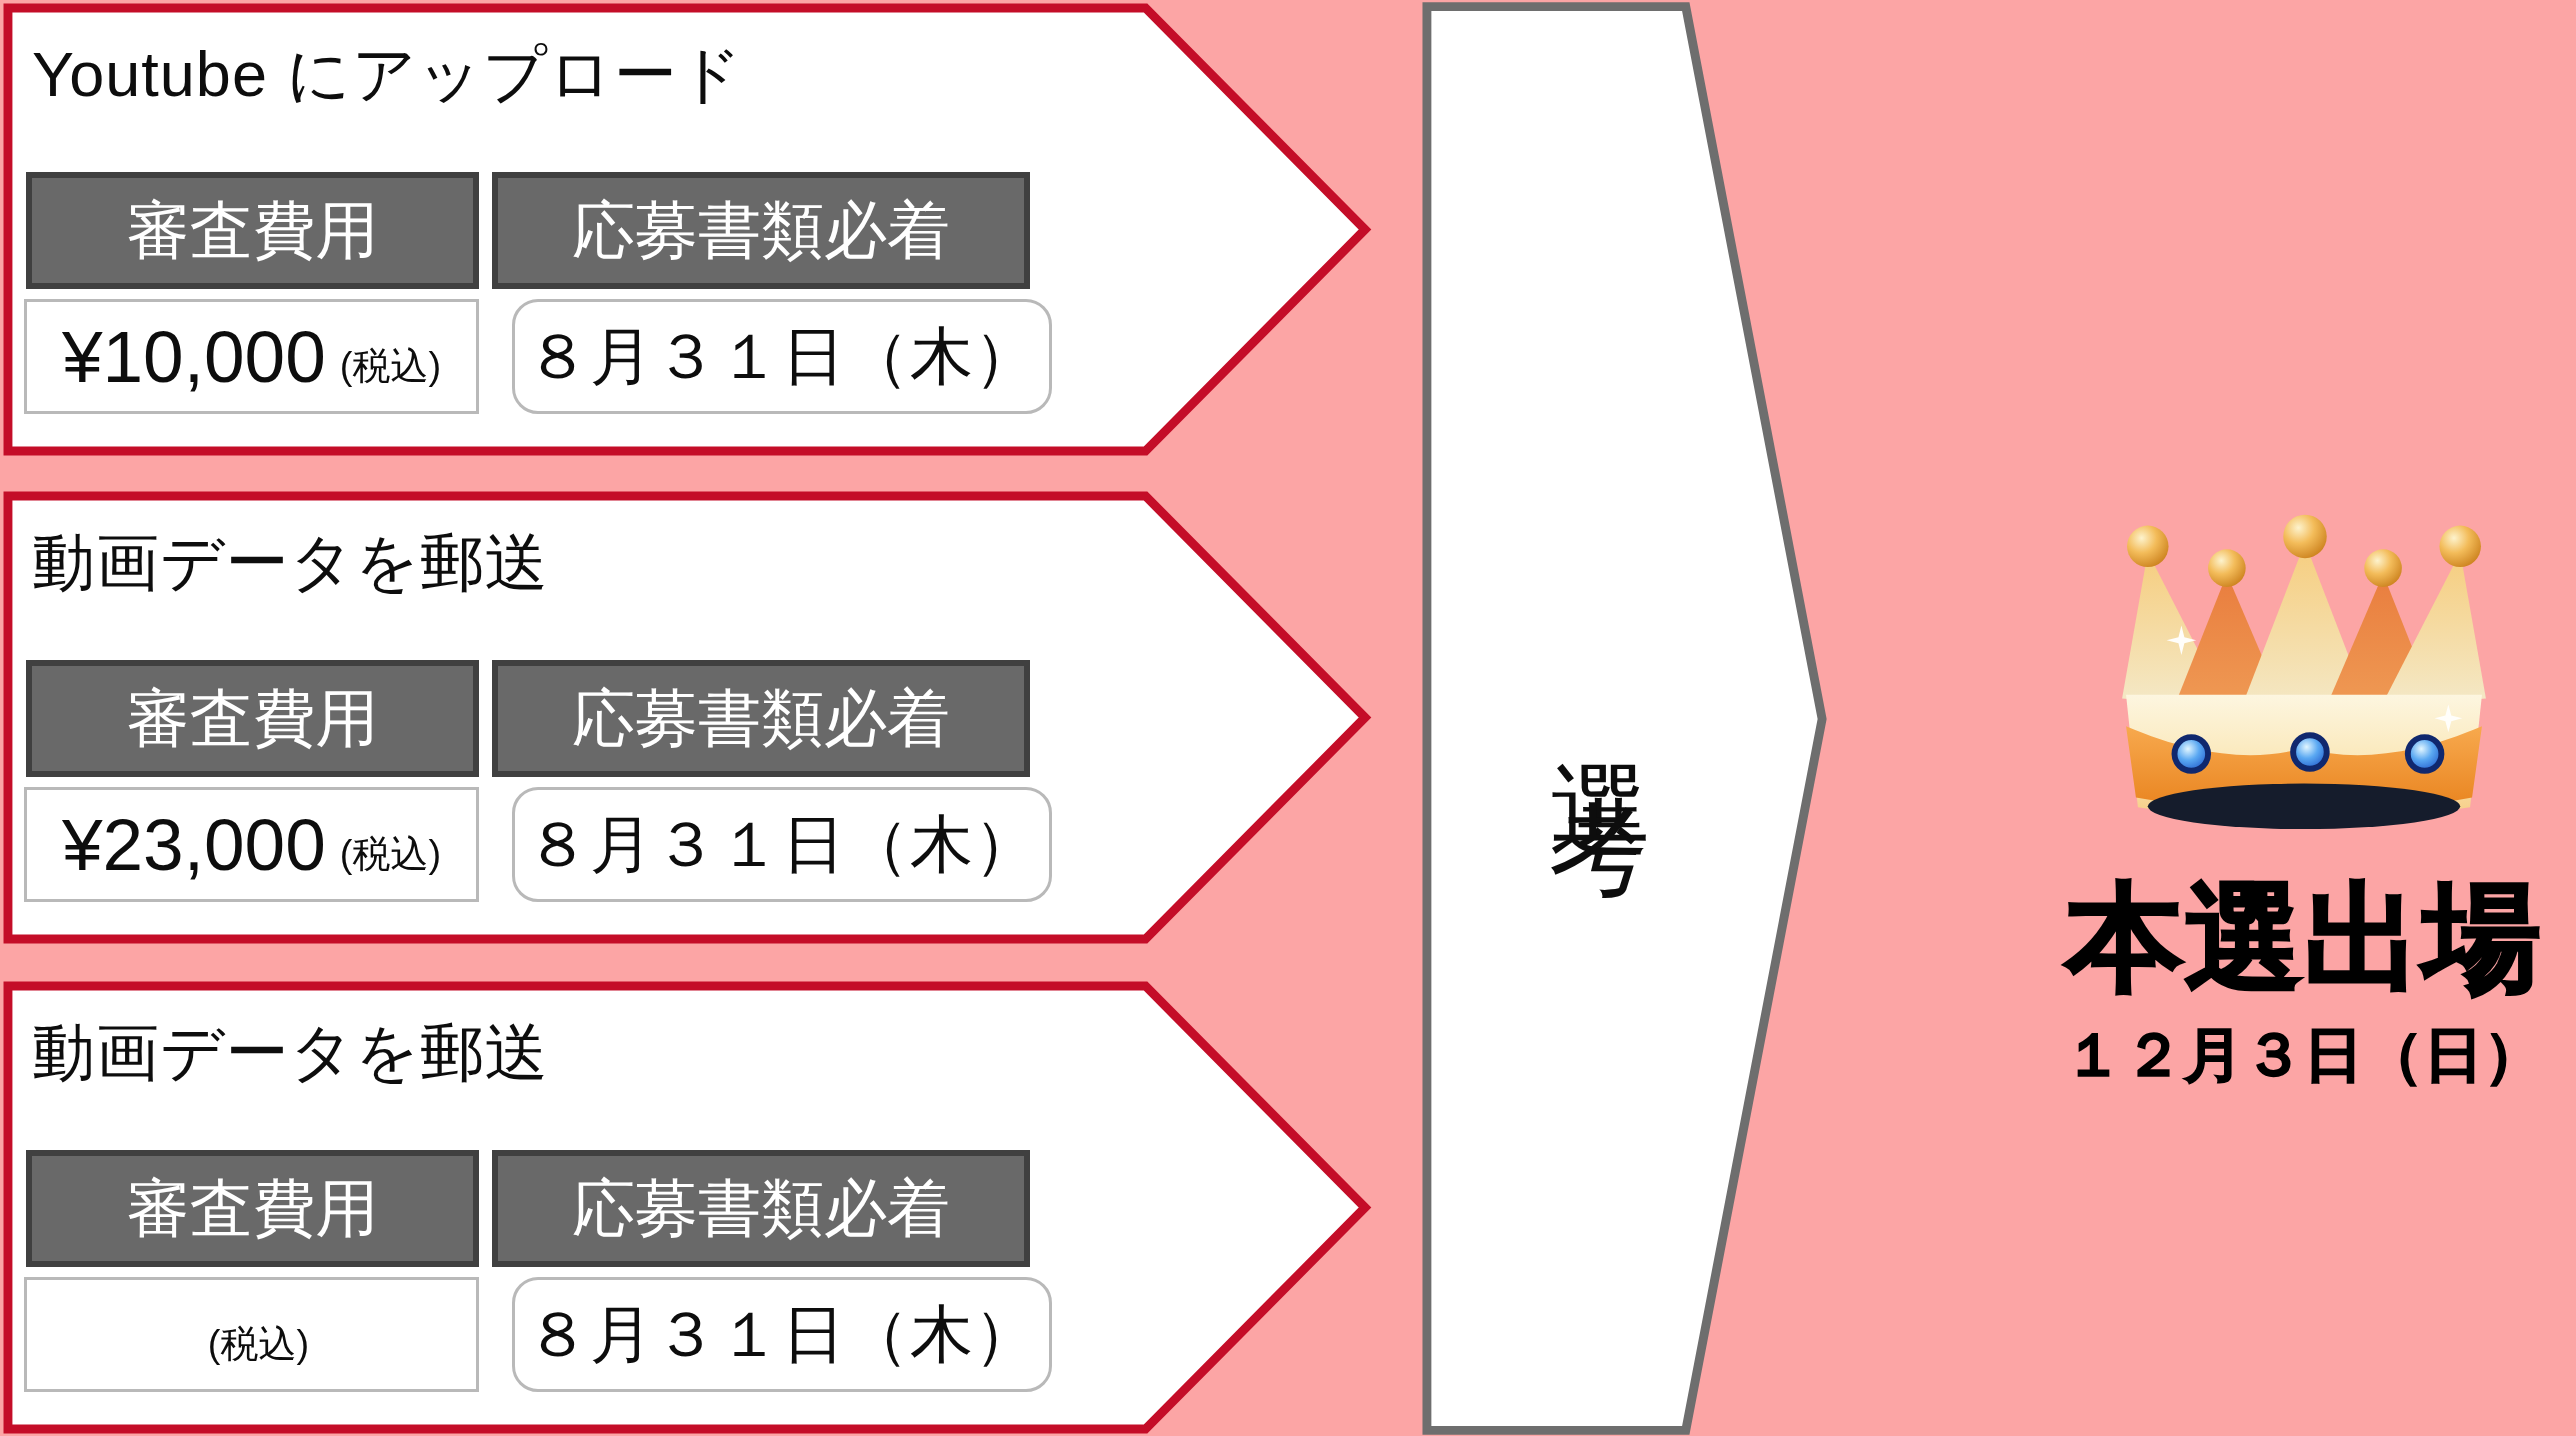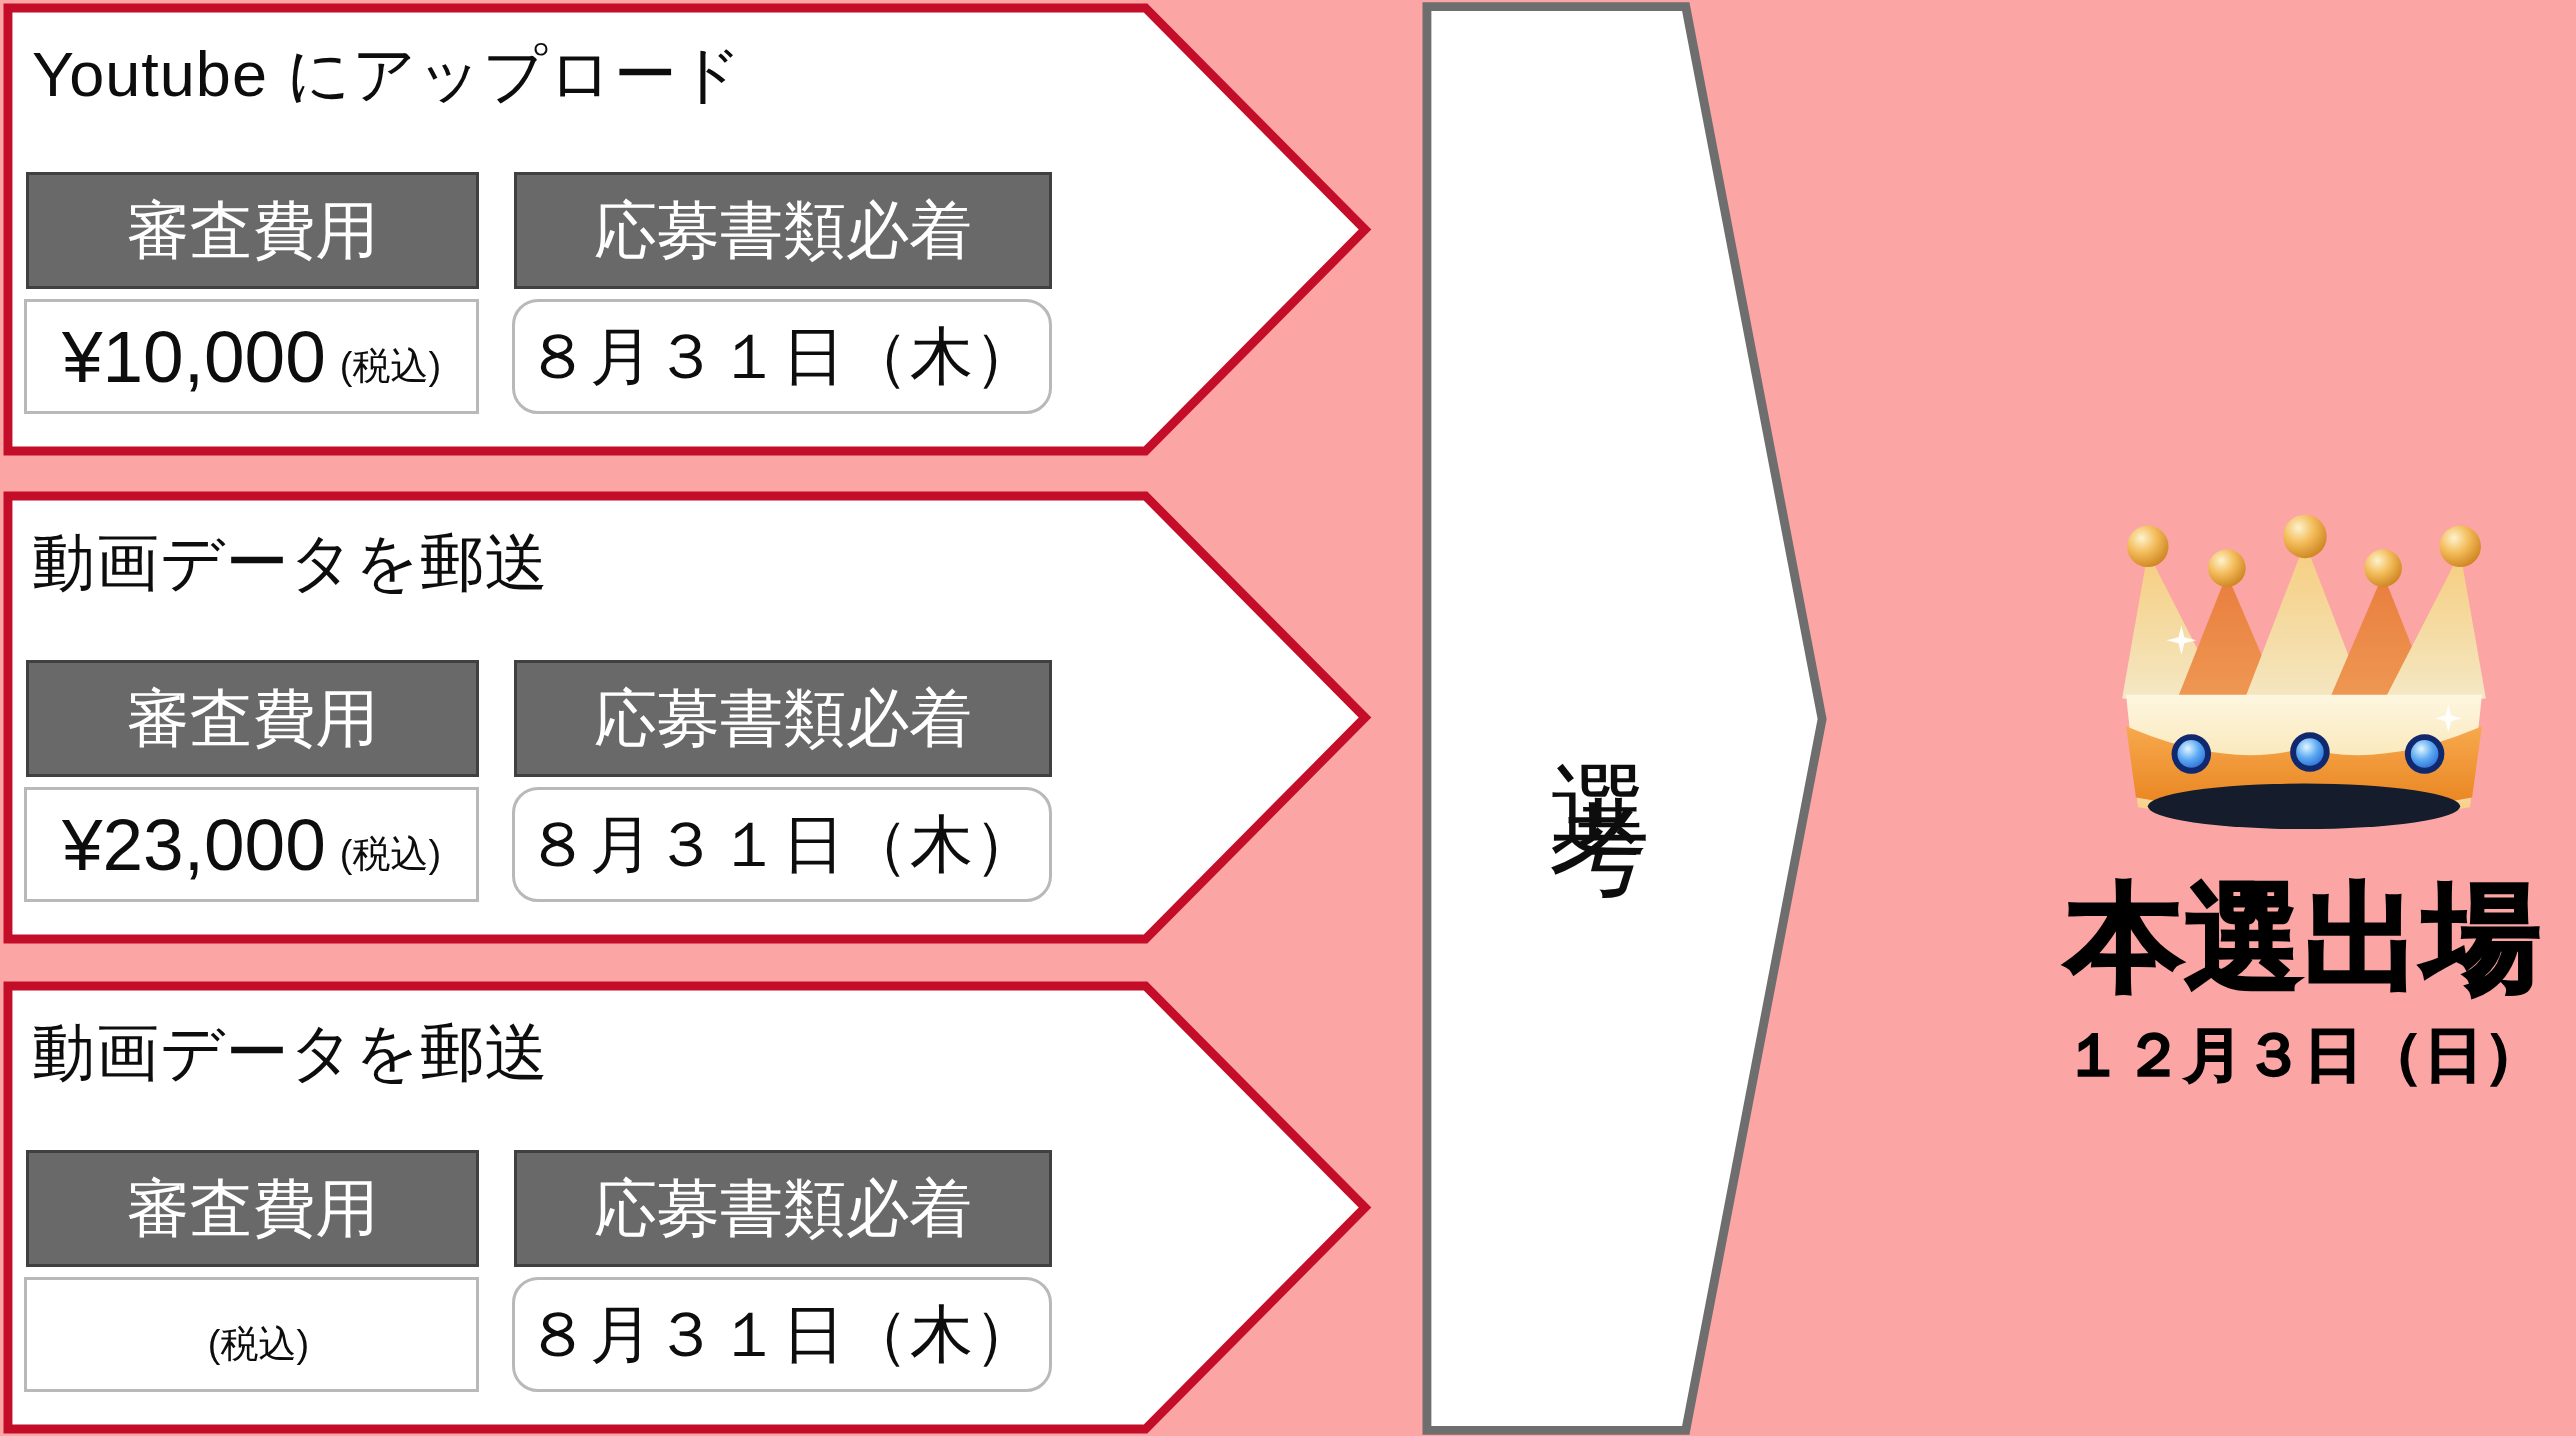--- a/index.html
+++ b/index.html
@@ -29,30 +29,30 @@
     font-size: 63px;
     letter-spacing: 1px;
     color: #0d0d0d;
     white-space: nowrap;
   }
   .lbl {
     position: absolute;
     top: 170px;
     height: 117px;
     background: #696969;
-    border: 3px solid #404040;
+    border: 6px solid #404040;
     color: #ffffff;
     font-size: 63px;
     display: flex;
     align-items: center;
     justify-content: center;
     white-space: nowrap;
   }
   .lbl.fee { left: 26px;  width: 453px; }
-  .lbl.due { left: 514px; width: 538px; }
+  .lbl.due { left: 492px; width: 538px; }
   .val {
     position: absolute;
     top: 297px;
     height: 115px;
     background: #ffffff;
     border: 3px solid #b9b9b9;
     color: #0d0d0d;
     display: flex;
     align-items: center;
     justify-content: center;

